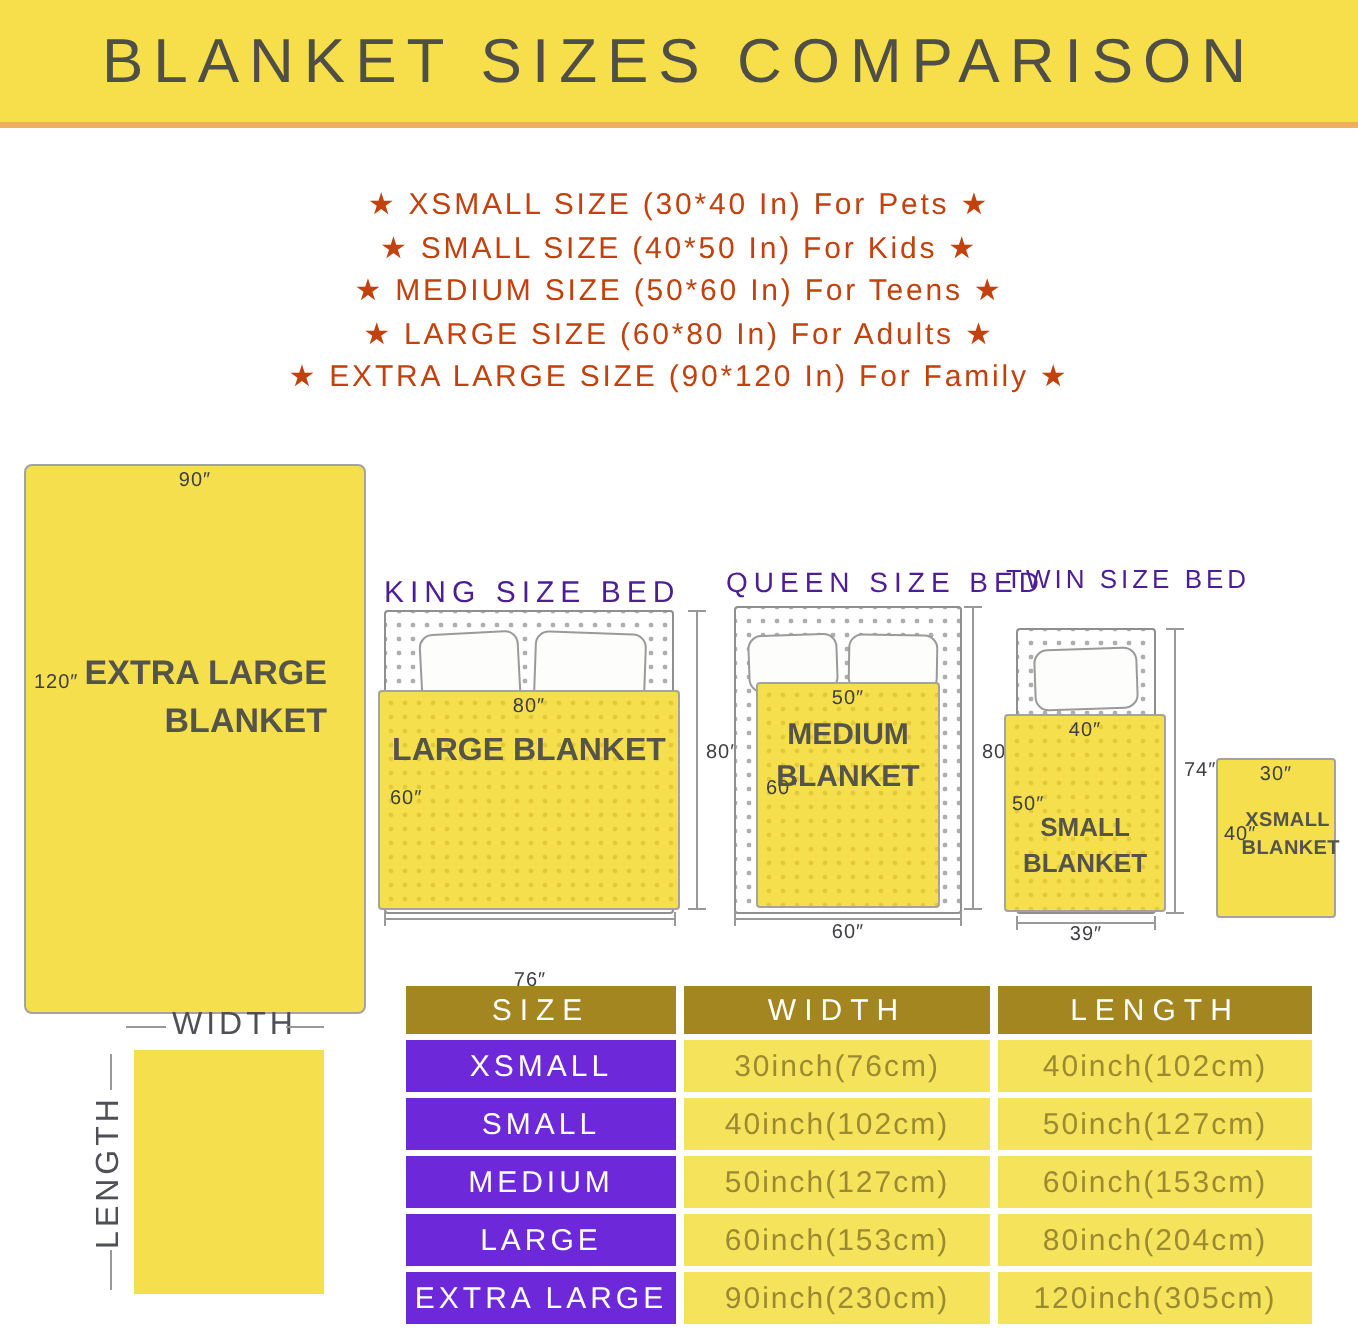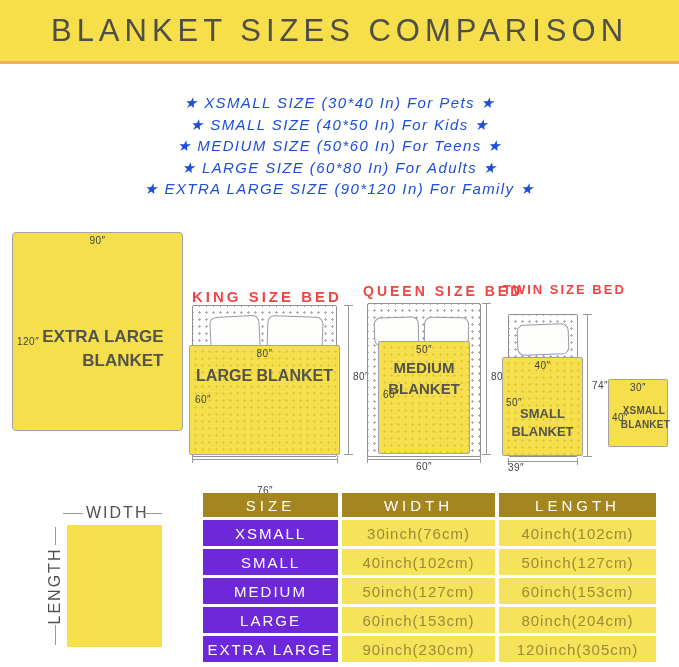--- a/index.html
+++ b/index.html
@@ -10,38 +10,38 @@
   }
   
   .banner{
     position:absolute;left:0;top:0;width:679px;height:61px;background:#F6DF4B;
     border-bottom:3px solid #EFAF5D;display:flex;align-items:center;justify-content:center;
   }
   .banner h1{
     margin:0;font-size:31px;font-weight:500;letter-spacing:5px;color:#4F4F48;white-space:nowrap;
   }
   
-  .features{position:absolute;left:0;top:92px;width:679px;text-align:center;color:#1d4ed8;font-style:italic;}
+  .features{position:absolute;left:0;top:92px;width:679px;text-align:center;color:#c2410c;}
   .feature-line{font-size:15px;line-height:21.5px;letter-spacing:1.4px;white-space:nowrap;}
   
   .blanket{
     position:absolute;background:#F5DF4D;border:1px solid #A3A3A3;border-radius:4px;box-sizing:border-box;
   }
   .blanket.dotted{
     background-image:radial-gradient(circle, rgba(190,160,20,0.35) 1px, transparent 1.35px);
     background-size:7px 7px;background-position:2px 2px;
   }
   .dim{position:absolute;font-size:10px;color:#3E3F44;letter-spacing:0.5px;white-space:nowrap;}
   .dim.topc{top:2px;left:0;width:100%;text-align:center;}
   .bname{
     position:absolute;font-weight:bold;color:#54544B;text-align:center;line-height:1.4;
     left:50%;transform:translateX(-50%);
   }
   
-  .bed-title{position:absolute;color:#ef4444;letter-spacing:3px;white-space:nowrap;text-align:right;font-weight:bold;}
+  .bed-title{position:absolute;color:#4c1d95;letter-spacing:3px;white-space:nowrap;text-align:right;}
   .bed{
     position:absolute;background:#ffffff;border:1.5px solid #8F8F8F;border-radius:2px;box-sizing:border-box;
     background-image:radial-gradient(circle, #AFAFAF 1.05px, transparent 1.35px);
     background-size:7px 7px;background-position:3px 3px;
   }
   .pillow{
     position:absolute;background:#FDFDFC;border:1.5px solid #9A9A9A;border-radius:7px;box-sizing:border-box;
   }
   
   .vline{position:absolute;width:1px;background:#999;}
@@ -73,21 +73,21 @@
   </header>
 
   <section class="features">
     <div class="feature-line">★  XSMALL SIZE (30*40 In) For Pets ★</div>
     <div class="feature-line">★  SMALL SIZE (40*50 In) For Kids ★</div>
     <div class="feature-line">★  MEDIUM SIZE (50*60 In) For Teens ★</div>
     <div class="feature-line">★  LARGE SIZE (60*80 In) For Adults ★</div>
     <div class="feature-line">★  EXTRA LARGE SIZE (90*120 In) For Family ★</div>
   </section>
 
-  <div class="blanket" style="left:12px;top:232px;width:171px;height:199px;">
+  <div class="blanket" style="left:12px;top:232px;width:171px;height:275px;">
     <span class="dim topc">90″</span>
     <span class="dim" style="left:4px;top:103px;">120″</span>
     <span class="bname" style="top:92px;width:132px;font-size:17px;text-align:right;">EXTRA LARGE BLANKET</span>
   </div>
 
   <div class="bed-title" style="left:192px;top:288px;width:146px;font-size:15px;">KING SIZE BED</div>
   <div class="bed" style="left:192px;top:305px;width:145px;height:152px;"></div>
   <div class="pillow" style="left:210px;top:316px;width:50px;height:37px;transform:rotate(-3deg);"></div>
   <div class="pillow" style="left:267px;top:316px;width:56px;height:37px;transform:rotate(2deg);"></div>
   <div class="blanket dotted" style="left:189px;top:345px;width:151px;height:110px;border-radius:2px;">
@@ -130,23 +130,23 @@
     <span class="dim" style="left:3px;top:39px;">50″</span>
     <span class="bname" style="top:16px;width:66px;font-size:13px;margin-top:31px;">SMALL BLANKET</span>
   </div>
   <div class="vline" style="left:587px;top:314px;height:143px;"></div>
   <div class="tickh" style="left:583px;top:314px;"></div>
   <div class="tickh" style="left:583px;top:456px;"></div>
   <span class="dim" style="left:592px;top:380px;">74″</span>
   <div class="hline" style="left:508px;top:461px;width:70px;"></div>
   <div class="tickv" style="left:508px;top:458px;"></div>
   <div class="tickv" style="left:577px;top:458px;"></div>
-  <span class="dim" style="left:508px;top:462px;width:70px;text-align:left;">39″</span>
+  <span class="dim" style="left:508px;top:462px;width:70px;text-align:center;">39″</span>
 
-  <div class="blanket" style="left:608px;top:379px;width:60px;height:68px;border-radius:2px;">
+  <div class="blanket" style="left:608px;top:379px;width:60px;height:80px;border-radius:2px;">
     <span class="dim topc">30″</span>
     <span class="dim" style="left:3px;top:32px;">40″</span>
     <span class="bname" style="top:24px;left:60%;width:46px;font-size:10px;letter-spacing:0.2px;">XSMALL BLANKET</span>
   </div>
 
   <span class="legend-word" style="left:86px;top:504px;">WIDTH</span>
   <div class="hline" style="left:63px;top:513px;width:20px;"></div>
   <div class="hline" style="left:143px;top:513px;width:19px;"></div>
   <div class="legend-rect"></div>
   <span class="legend-word" style="left:15px;top:577px;width:80px;text-align:center;transform:rotate(-90deg);">LENGTH</span>

